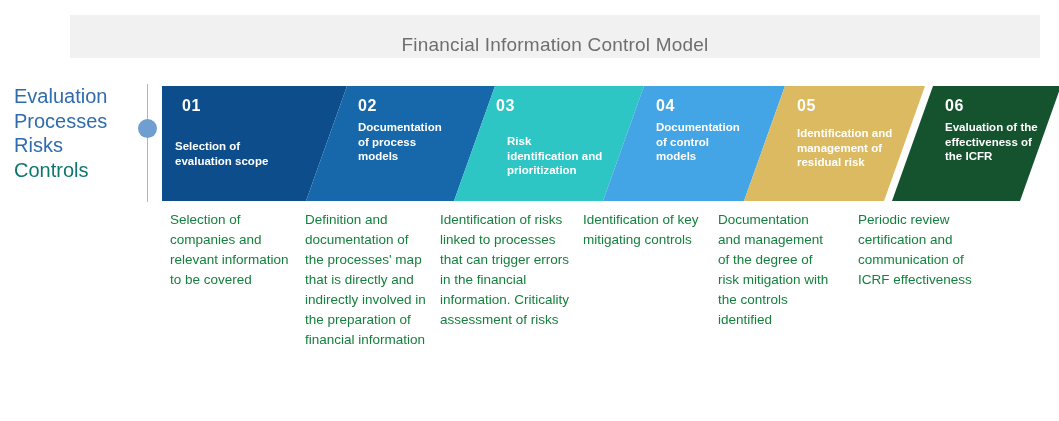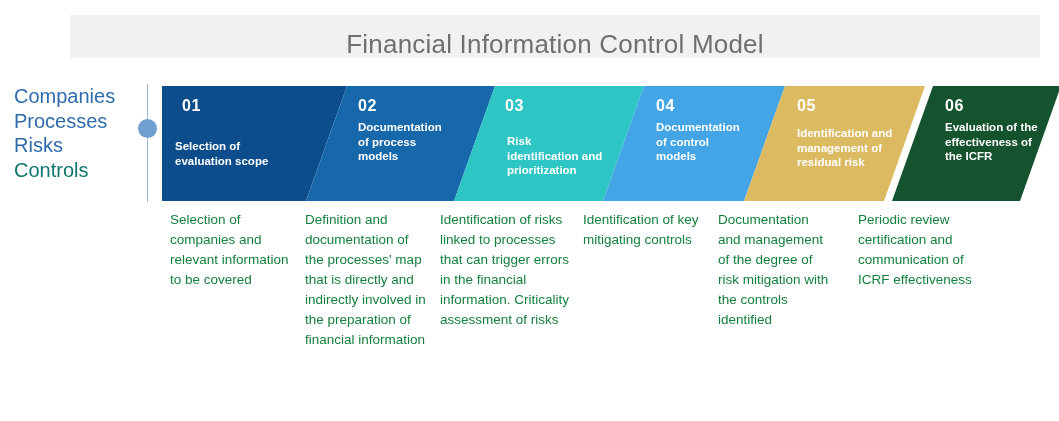--- a/index.html
+++ b/index.html
@@ -13,21 +13,21 @@
 
   
   #title-banner{
     position:absolute;
     left:70px; top:15px;
     width:970px; height:43px;
     background:#f1f1f1;
     display:flex; align-items:center; justify-content:center;
   }
   #title-banner .title-text{
-    font-size:26px;
+    font-size:19px;
     color:#6f6f6f;
     letter-spacing:.2px;
     white-space:nowrap;
     margin-top:16px;
   }
 
   
   #axis-labels{
     position:absolute;
     left:14px; top:84px;
@@ -101,21 +101,21 @@
   }
 </style>
 </head>
 <body>
 
 <div id="title-banner" style="background: rgb(241, 241, 241);">
   <span class="title-text" style="color: rgb(111, 111, 111);">Financial Information Control Model</span>
 </div>
 
 <div id="axis-labels">
-  <span class="axis-label" style="color: rgb(47, 108, 173);">Companies</span>
+  <span class="axis-label" style="color: rgb(47, 108, 173);">Evaluation</span>
   <span class="axis-label" style="color: rgb(47, 108, 173);">Processes</span>
   <span class="axis-label" style="color: rgb(47, 108, 173);">Risks</span>
   <span class="axis-label" style="color: #0f766e;">Controls</span>
 </div>
 
 <div id="connector-line" style="background: rgb(159, 185, 214);"></div>
 <div id="connector-node" style="background: rgb(111, 159, 208);"></div>
 
 <div id="process-arrow">
 
@@ -126,21 +126,21 @@
   </div>
 
   <div class="seg" style="left: 144px; width: 189px; clip-path: polygon(41px 0px, 189px 0px, 148px 115px, 0px 115px); background: rgb(22, 104, 171);">
     <span class="seg-num" style="left:52px;">02</span>
     <span class="seg-label" style="left:52px;top:34px;">Documentation
 of process
 models</span>
   </div>
 
   <div class="seg" style="left: 292px; width: 190px; clip-path: polygon(41px 0px, 190px 0px, 149px 115px, 0px 115px); background: rgb(46, 197, 197);">
-    <span class="seg-num" style="left:51px;">03</span>
+    <span class="seg-num" style="left:42px;">03</span>
     <span class="seg-label" style="left:53px;top:48px;">Risk
 identification and
 prioritization</span>
   </div>
 
   <div class="seg" style="left: 441px; width: 182px; clip-path: polygon(41px 0px, 182px 0px, 141px 115px, 0px 115px); background: rgb(67, 165, 229);">
     <span class="seg-num" style="left:53px;">04</span>
     <span class="seg-label" style="left:53px;top:34px;">Documentation
 of control
 models</span>

